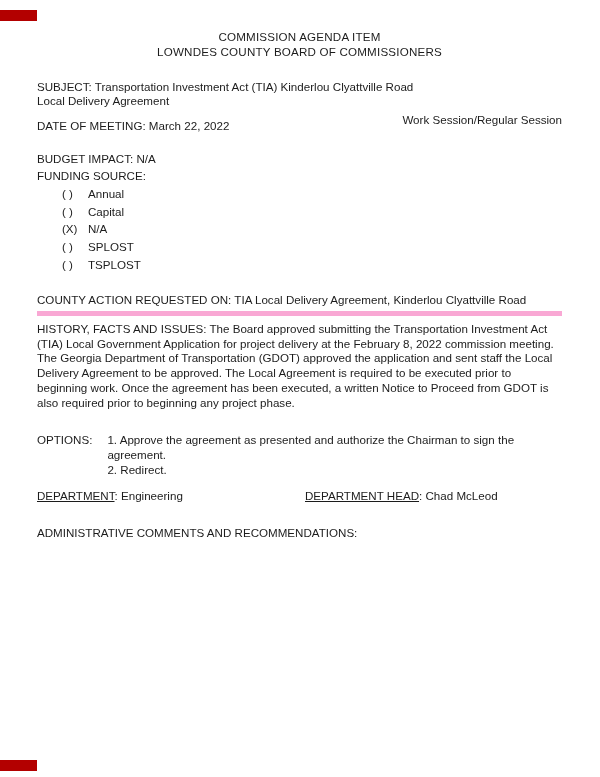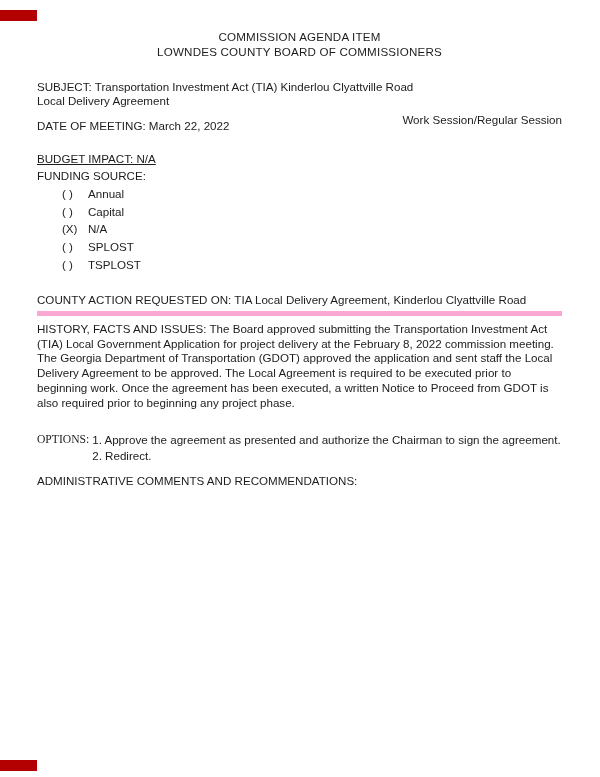--- a/index.html
+++ b/index.html
@@ -39,21 +39,20 @@
     align-items: flex-start;
     margin-bottom: 18px;
   }
   .meeting-row .session {
     position: relative;
     top: -6px;
     text-align: right;
   }
   .budget-line {
     margin-bottom: 2px;
-    text-decoration: underline;
   }
   .funding-label {
     margin-bottom: 3px;
   }
   .funding-list {
     padding-left: 25px;
     margin-bottom: 20px;
   }
   .funding-row {
     display: flex;
@@ -70,22 +69,21 @@
   }
   .history-block {
     margin-bottom: 22px;
   }
   .options-row {
     display: flex;
     margin-bottom: 10px;
   }
   .options-row .options-label {
     flex: 0 0 auto;
-    margin-right: 3px;
-    font-family: Liberation Serif, serif;
+    margin-right: 15px;
   }
   .options-items div {
     margin-bottom: 1px;
   }
   .recommended {
     margin-bottom: 24px;
   }
   .dept-row {
     display: flex;
     margin-bottom: 22px;
@@ -164,16 +162,24 @@
 
   <div class="options-row">
     <div class="options-label">OPTIONS:</div>
     <div class="options-items">
       <div>1. Approve the agreement as presented and authorize the Chairman to sign the agreement.</div>
       <div>2. Redirect.</div>
     </div>
   </div>
 
 
+  <div class="dept-row">
+    <div class="dept-cell-left">
+      <span class="underlined">DEPARTMENT</span><span>: Engineering</span>
+    </div>
+    <div>
+      <span class="underlined">DEPARTMENT HEAD</span><span>: Chad McLeod</span>
+    </div>
+  </div>
 
   <div class="admin-label">ADMINISTRATIVE COMMENTS AND RECOMMENDATIONS:</div>
 
 </div>
 
 </body></html>

